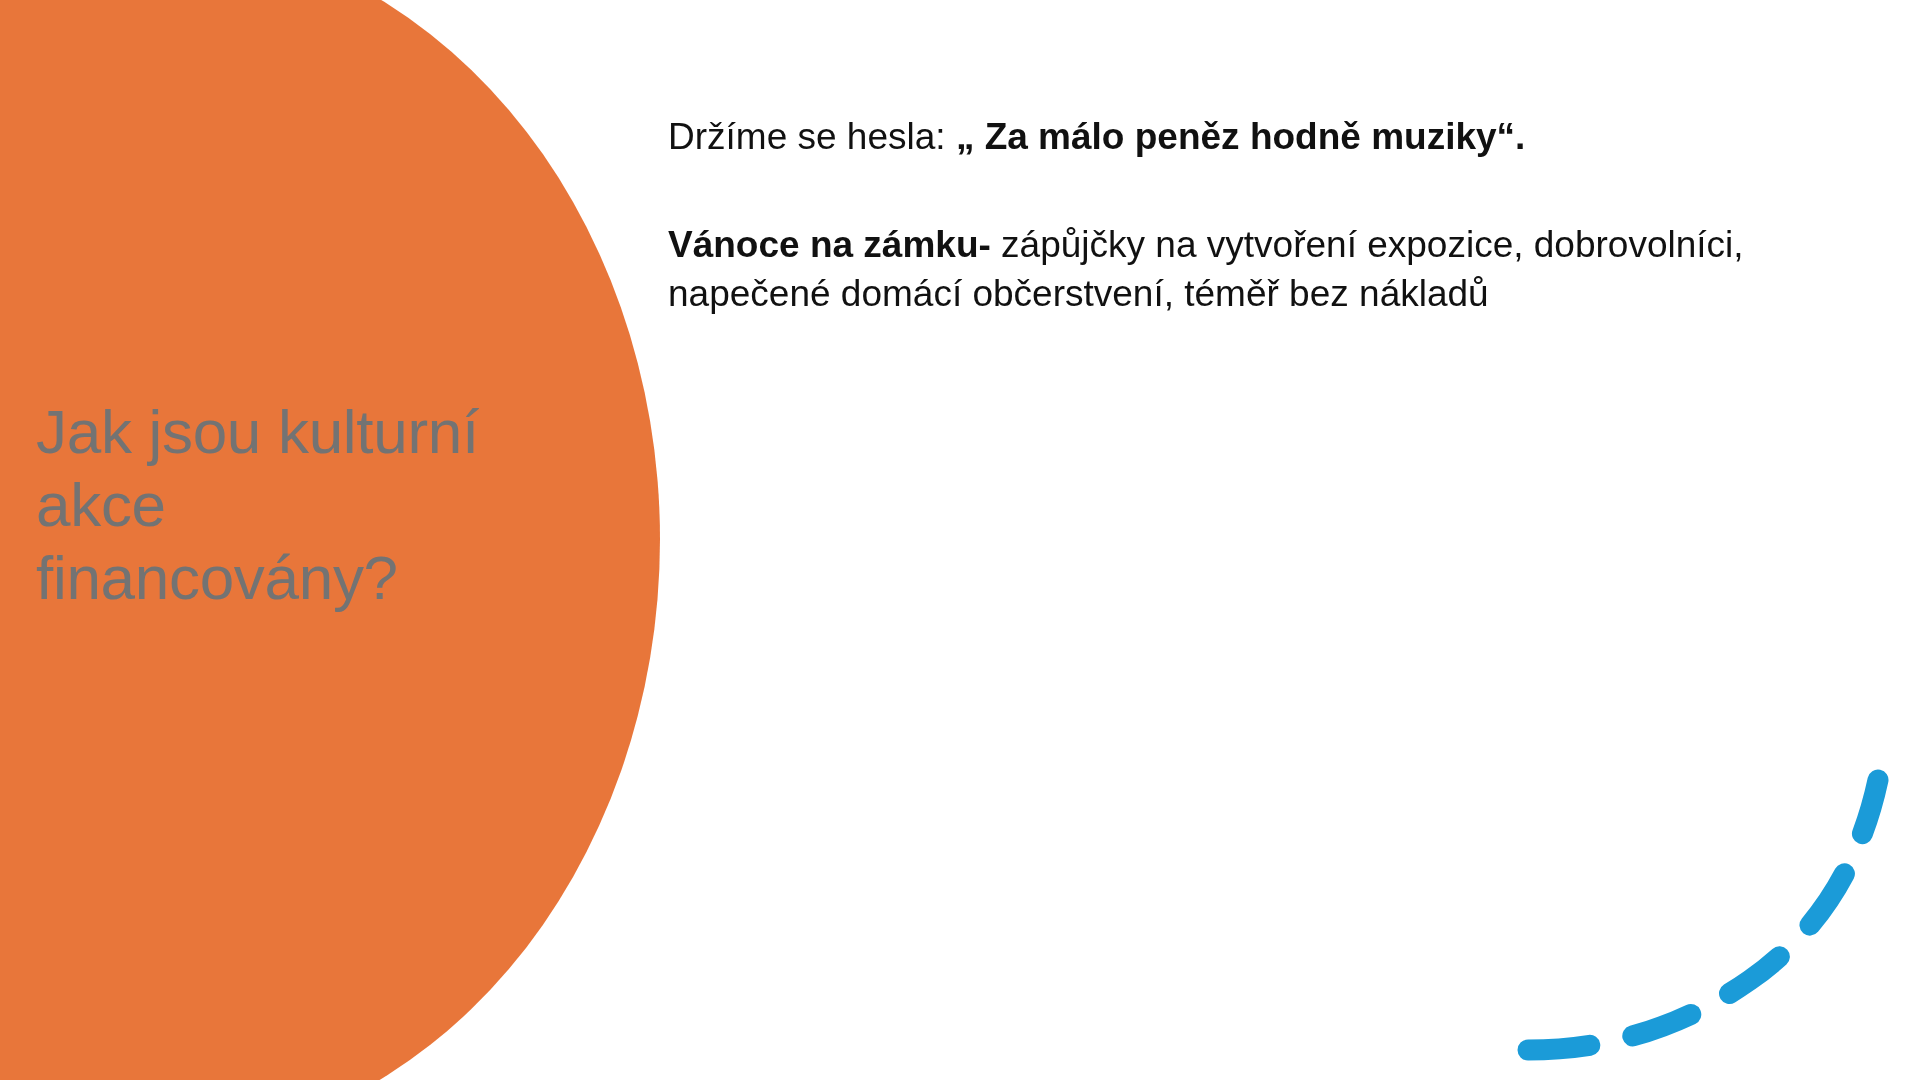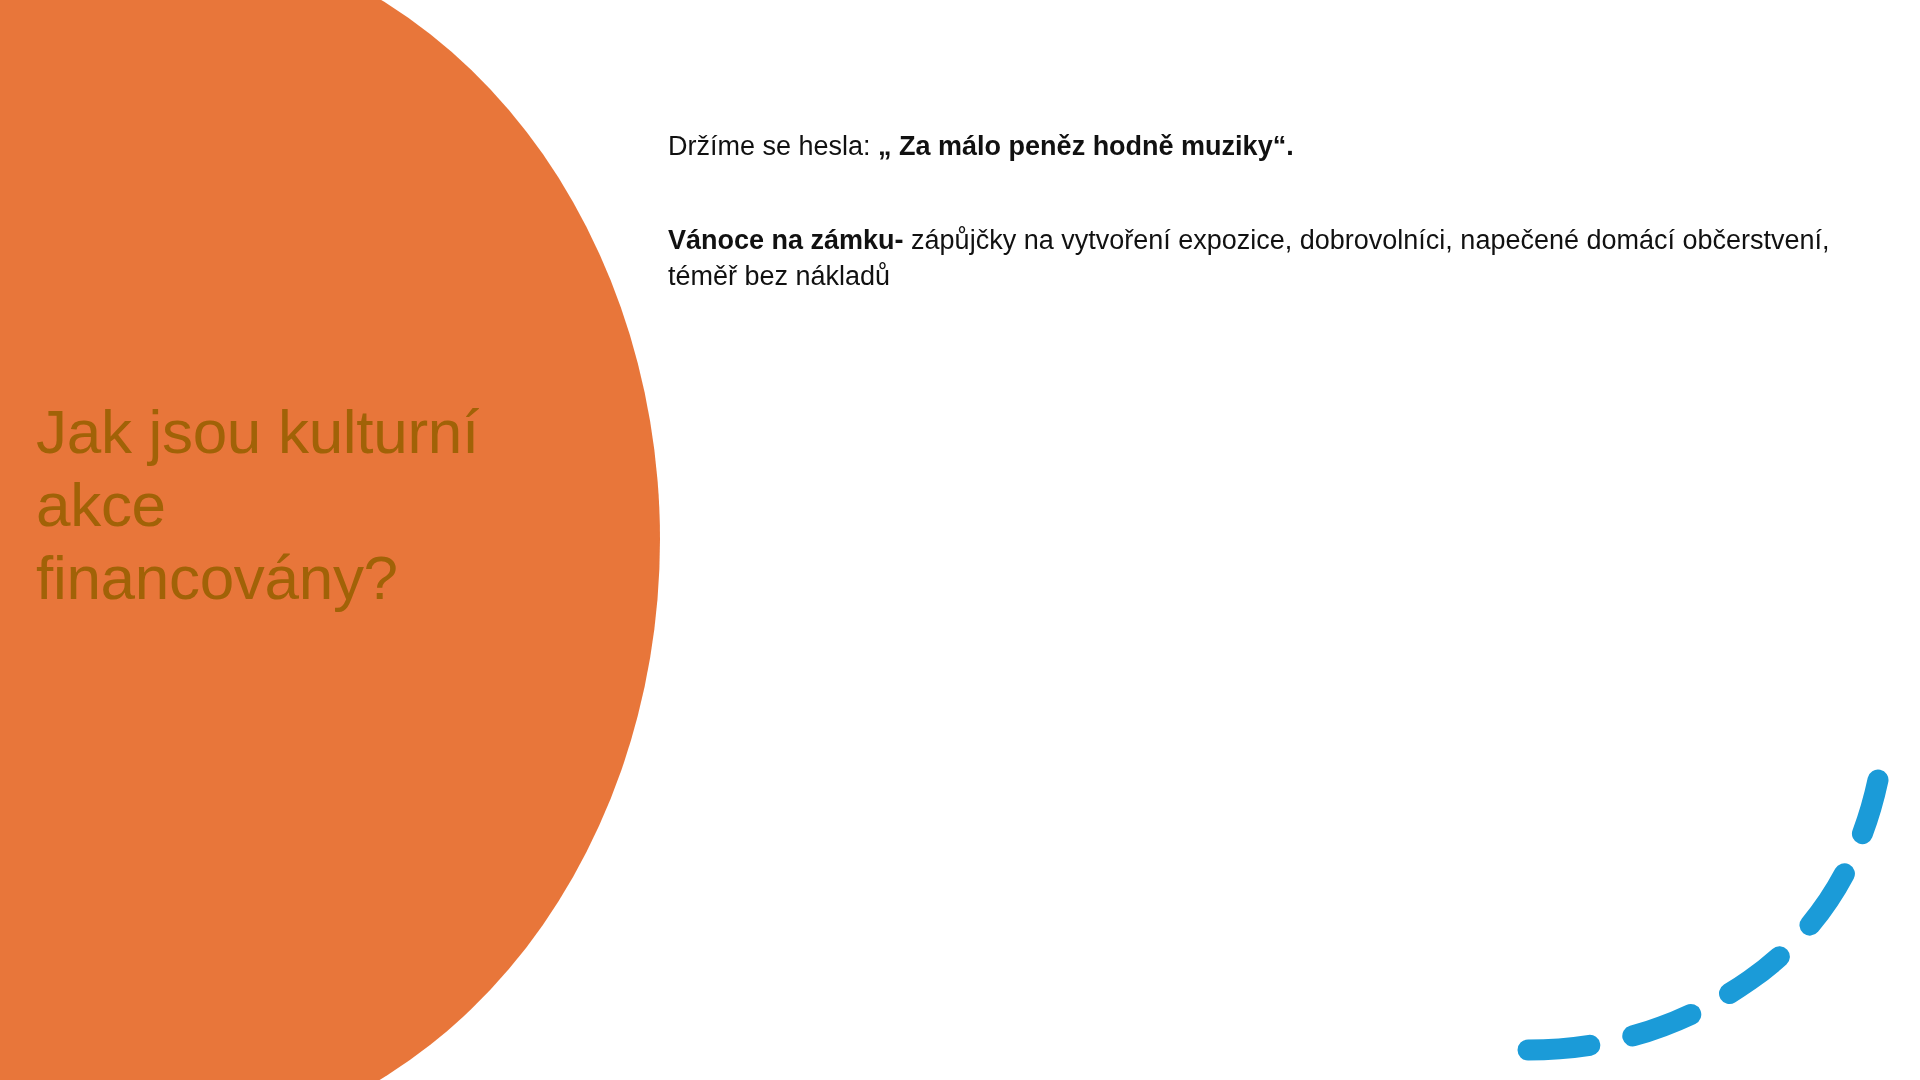--- a/index.html
+++ b/index.html
@@ -28,36 +28,36 @@
     border-radius: 50%;
     background: #E8763A;
   }
 
   
   .title-block {
     position: absolute;
     left: 36px;
     top: 395px;
     width: 580px;
-    color: #a16207;
+    color: #737373;
     font-size: 62px;
     line-height: 1.18;
     font-weight: 400;
     letter-spacing: -0.3px;
     white-space: pre-line;
   }
 
   
   .body-col {
     position: absolute;
     left: 668px;
-    top: 128px;
+    top: 112px;
     width: 1165px;
     color: #111111;
-    font-size: 27px;
+    font-size: 37px;
     line-height: 1.34;
     font-weight: 400;
   }
   .para {
     margin: 0 0 58px 0;
   }
   .para:last-child { margin-bottom: 0; }
   .para .lead {
     font-weight: bold;
   }

